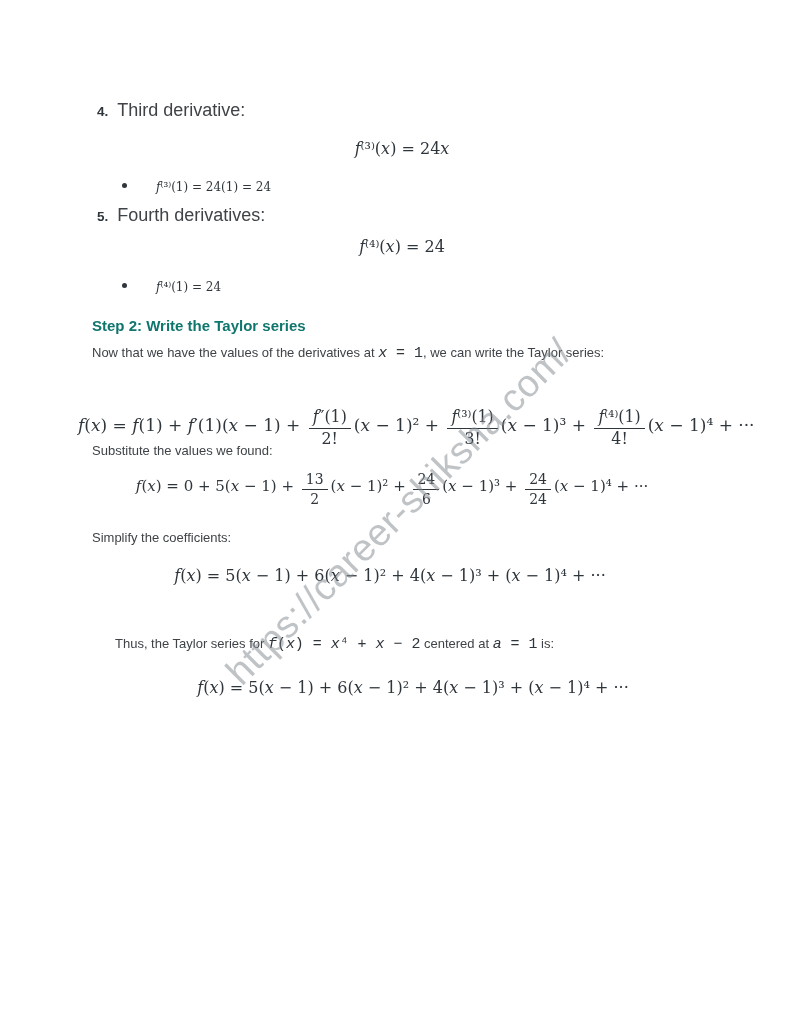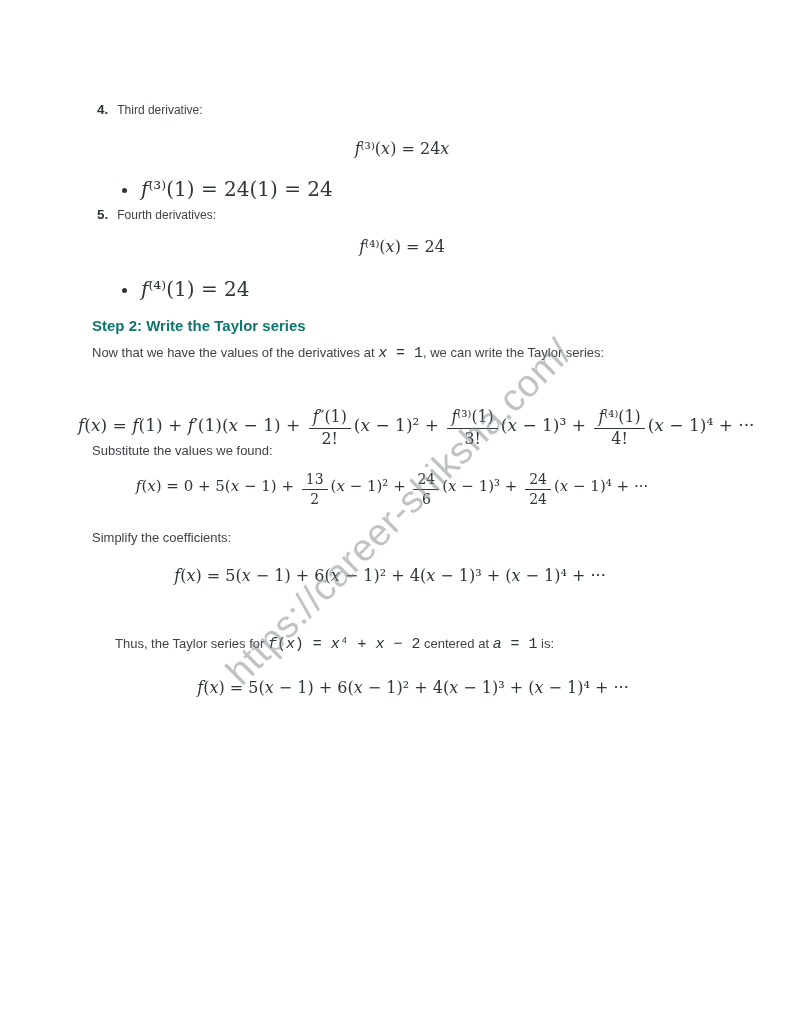--- a/index.html
+++ b/index.html
@@ -18,21 +18,21 @@
     position:absolute;left:399px;top:512px;
     transform:translate(-50%,-50%) rotate(-45deg);
     font-size:38px;letter-spacing:0.5px;
     color:rgba(128,135,142,0.5);
     white-space:nowrap;z-index:5;
     font-family:"Liberation Sans",sans-serif;
   }
 
   
   .item .num-b{font-weight:bold;font-size:13.5px;color:#2e353b;margin-right:9px;}
-  .item .lbl{font-size:12px;color:#3f4347;}
+  .item .lbl{font-size:18px;color:#3f4347;}
   .i4{left:97px;top:100px;}
   .i5{left:97px;top:205px;}
 
   
   .dmath{
     position:absolute;text-align:center;
     font-family:"DejaVu Serif",serif;
     font-size:16px;color:#2e353b;
   }
   .m1{left:92px;top:139px;width:620px;}
@@ -40,21 +40,21 @@
   .m3{left:78px;top:378px;width:624px;font-size:17px;margin-top:28px;}
   .m4{left:82px;top:469px;width:620px;font-size:15px;}
   .m5{left:80px;top:566px;width:620px;}
   .m6{left:103px;top:678px;width:620px;}
 
   
   .bullet{position:absolute;}
   .b1{left:122px;top:177px;}
   .b2{left:122px;top:277px;}
   .dot{width:5px;height:5px;background:#30363c;border-radius:50%;display:inline-block;vertical-align:3px;}
-  .bmath{font-family:"DejaVu Serif",serif;font-size:20px;color:#2e353b;margin-left:14px;}
+  .bmath{font-family:"DejaVu Serif",serif;font-size:12px;color:#2e353b;margin-left:29px;}
 
   
   .head{left:92px;top:317px;font-weight:bold;font-size:15px;color:#0f766e;}
   .para{position:absolute;font-size:13px;color:#3f4347;}
   .p1{left:92px;top:345px;}
   .p2{left:92px;top:443px;}
   .p3{left:92px;top:530px;}
   .p4{left:115px;top:636px;}
   .para .mth{font-family:Liberation Mono, monospace;font-size:1.15em;color:#2e353b;}
 

